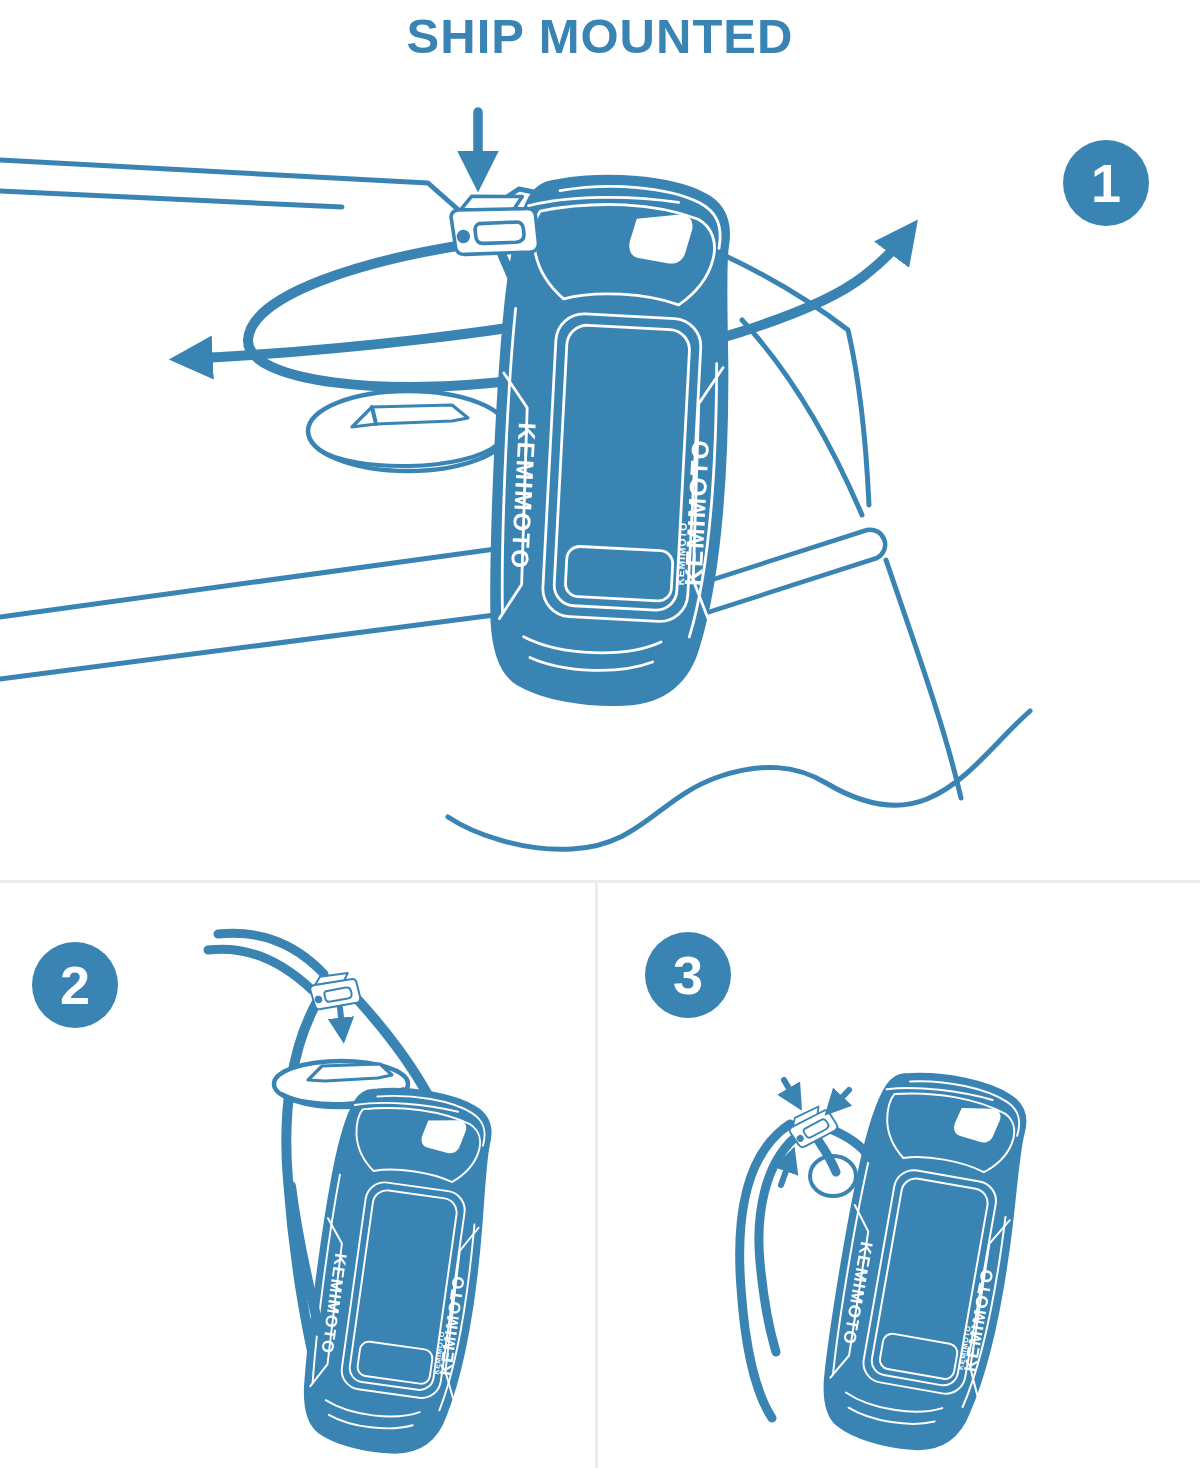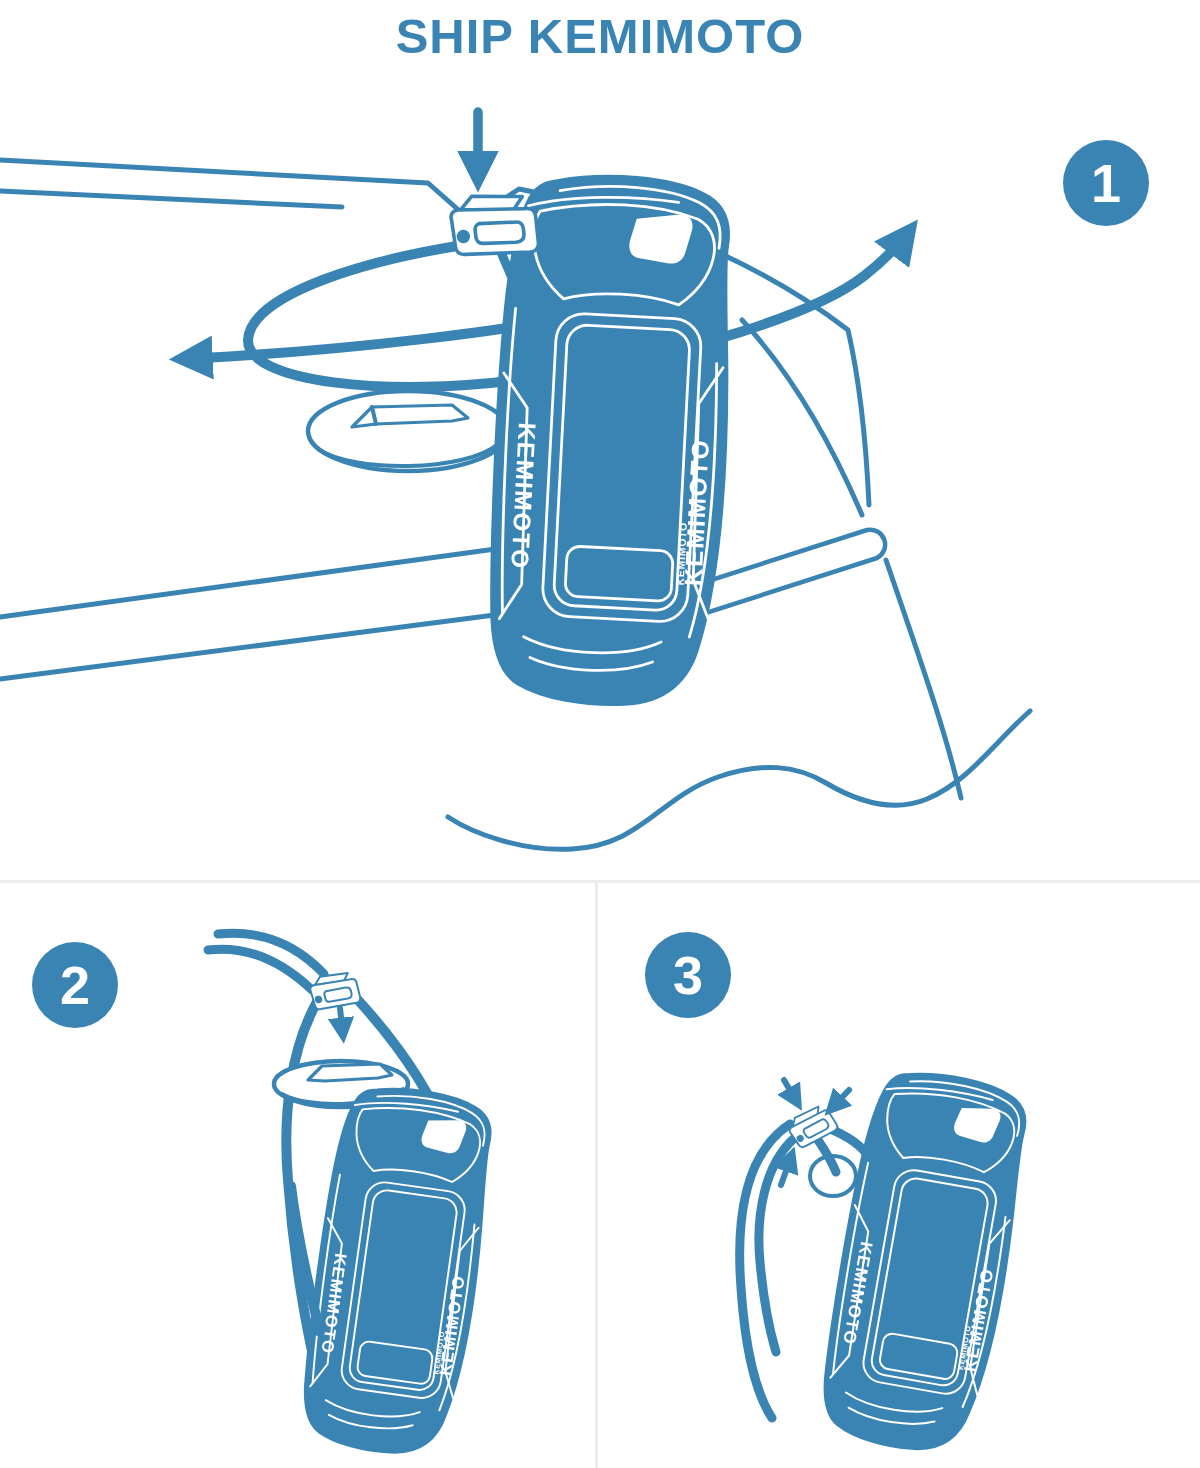--- a/index.html
+++ b/index.html
@@ -37,21 +37,21 @@
   .ahead{fill:var(--accent);}
   .brandtext{fill:#ffffff;font-family:"Liberation Sans",sans-serif;font-weight:bold;
              font-size:26px;letter-spacing:2px;}
   .brandtext.small{font-size:11px;letter-spacing:1px;}
 </style>
 </head>
 <body>
 
 <div class="page">
 
-  <div class="title">SHIP KEMIMOTO</div>
+  <div class="title">SHIP MOUNTED</div>
 
   <svg width="0" height="0" style="position:absolute" aria-hidden="true">
     <defs>
       <marker id="ah" viewBox="0 0 10 10" refX="7" refY="5" markerWidth="4.4" markerHeight="4.4" orient="auto-start-reverse">
         <path d="M0,0 L10,5 L0,10 Z" class="ahead"></path>
       </marker>
       <g id="fender">
         <path class="bfill" d="M -72,-278 C -20,-290 48,-288 84,-272 C 108,-262 116,-242 113,-216 C 111,-198 115,-150 119,-90 C 125,10 125,130 105,212 C 97,252 72,277 28,281 C -14,285 -60,280 -88,265 C -108,254 -116,228 -119,198 C -124,130 -127,-30 -122,-140 C -119,-196 -113,-242 -99,-263 C -91,-274 -83,-276 -72,-278 Z"></path>
         <path class="wline" d="M -70,-267 C -16,-279 46,-277 80,-262 C 100,-253 107,-238 104,-214"></path>
         <path class="wline" d="M -111,-138 C -116,-30 -113,120 -108,190"></path>

